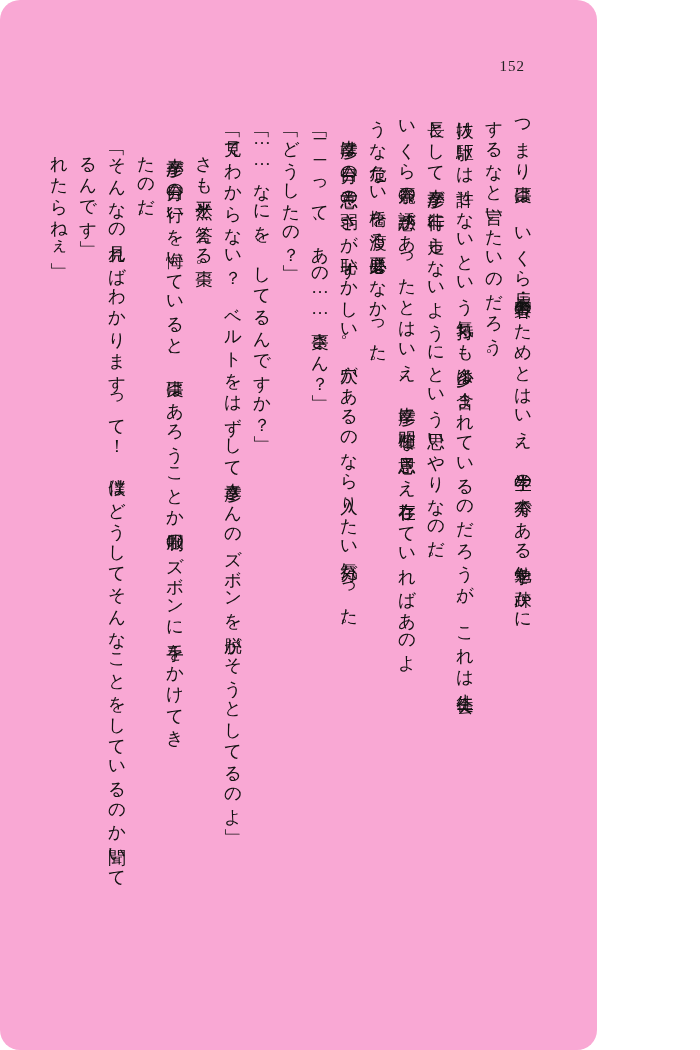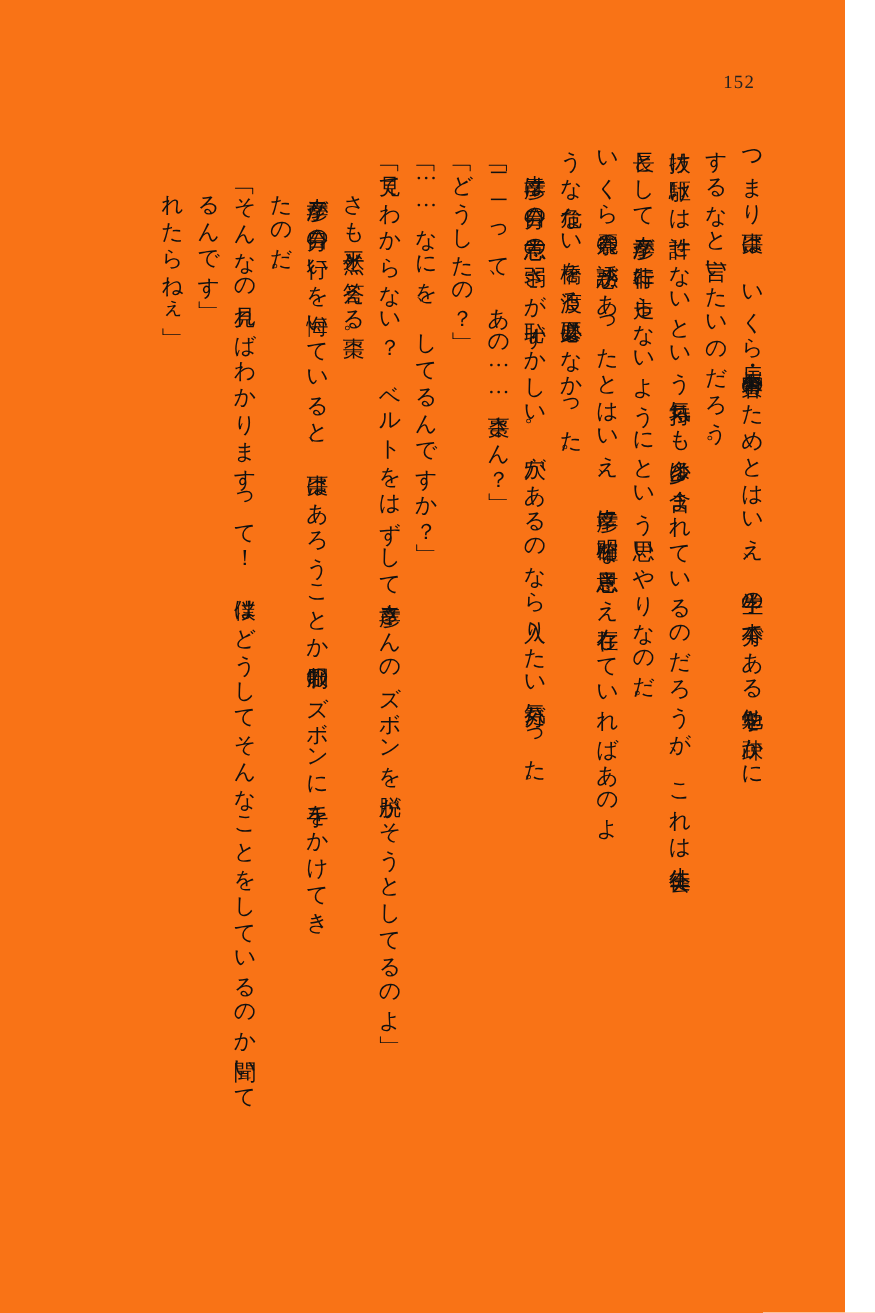--- a/index.html
+++ b/index.html
@@ -2,26 +2,27 @@
 <html><head>
 <meta charset="utf-8">
 <style>
   html, body {
     margin: 0;
     padding: 0;
     background: #ffffff;
   }
   .page {
     position: relative;
-    width: 676px;
+    width: 597px;
     height: 1050px;
-    background: #f97316;
+    background: #f9a8d4;
     overflow: hidden;
     font-family: "Liberation Serif", "DejaVu Serif", serif;
     color: #1a1a1a;
+    border-radius: 20px;
   }
   .page-number {
     position: absolute;
     top: 58px;
     right: 72px;
     font-size: 15px;
     letter-spacing: 1px;
     color: #222;
     font-family: "Liberation Serif", "DejaVu Serif", serif;
   }

